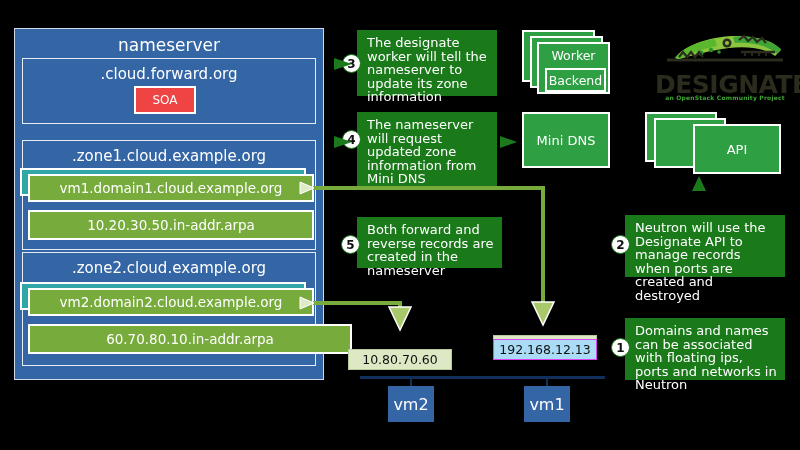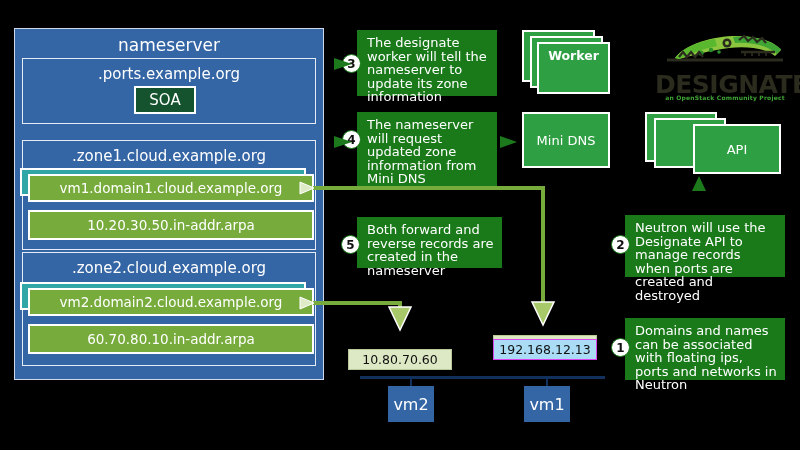--- a/index.html
+++ b/index.html
@@ -10,34 +10,34 @@
   
   .ns-panel{left:14px;top:28px;width:310px;height:352px;background:#3465a4;
             border:1px solid #cfd8e8;}
   .ns-title{left:14px;top:32px;width:310px;height:26px;line-height:26px;
             text-align:center;font-size:17px;color:#fff;}
   .zone-box{background:#3465a4;border:1px solid #e6ecf5;}
   .zone-title{text-align:center;font-size:15px;color:#fff;}
   .rec{background:#77ab3c;border:2px solid #ffffff;text-align:center;
        color:#fff;font-size:13.5px;display:flex;align-items:center;justify-content:center;}
   .teal{background:#31a6a6;border:2px solid #ffffff;}
-  .soa{background:#14532d;border:2px solid #ffffff;color:#fff;font-size:15px;
+  .soa{background:#ef4444;border:2px solid #ffffff;color:#fff;font-size:12px;
        display:flex;align-items:center;justify-content:center;}
 
   
   .callout{background:#1a7a1a;color:#fff;font-size:13px;line-height:13.6px;
            padding:6px 8px 6px 10px;}
   .num{position:absolute;width:19px;height:19px;border-radius:50%;
        background:#fff;border:1.5px solid #1a7a1a;color:#111;font-size:12px;
        display:flex;align-items:center;justify-content:center;font-weight:600;}
 
   
   .svc{background:#2ea043;border:2px solid #ffffff;color:#fff;font-size:13px;
        display:flex;align-items:center;justify-content:center;}
-  .svc.sm{font-size:12.5px;font-weight:bold;}
+  .svc.sm{font-size:12.5px;}
 
   
   .ip{display:flex;align-items:center;justify-content:center;font-size:12.5px;color:#111;}
   .ip.green{background:#dde8c4;border:1px solid #b9c99a;margin-top:20px;}
   .ip.blue{background:#aadcf5;border:1px solid #d946ef;}
   .vm{background:#3465a4;color:#fff;font-size:16px;
       display:flex;align-items:center;justify-content:center;}
   .netbar{background:#12305c;}
   .netstub{background:#12305c;}
   svg.ov{position:absolute;left:0;top:0;width:800px;height:450px;overflow:visible;}
@@ -47,54 +47,55 @@
              font-family:"DejaVu Sans","Liberation Sans",sans-serif;}
   .logo-tag{font-size:6px;font-weight:bold;color:#3fa535;letter-spacing:0.2px;}
 </style>
 </head>
 <body>
 
 <div class="abs ns-panel"></div>
 <div class="abs ns-title">nameserver</div>
 
 <div class="abs zone-box" style="left:22px;top:58px;width:294px;height:66px;"></div>
-<div class="abs zone-title" style="left:22px;top:64px;width:294px;height:20px;line-height:20px;">.ports.example.org</div>
+<div class="abs zone-title" style="left:22px;top:64px;width:294px;height:20px;line-height:20px;">.cloud.forward.org</div>
 <div class="abs soa" style="left:134px;top:86px;width:62px;height:28px;">SOA</div>
 
 <div class="abs zone-box" style="left:22px;top:140px;width:294px;height:110px;"></div>
 <div class="abs zone-title" style="left:22px;top:146px;width:294px;height:20px;line-height:20px;">.zone1.cloud.example.org</div>
 <div class="abs teal" style="left:20px;top:168px;width:286px;height:28px;"></div>
 <div class="abs rec" style="left:28px;top:174px;width:286px;height:28px;">vm1.domain1.cloud.example.org</div>
 <div class="abs rec" style="left:28px;top:210px;width:286px;height:30px;">10.20.30.50.in-addr.arpa</div>
 
 <div class="abs zone-box" style="left:22px;top:252px;width:294px;height:114px;"></div>
 <div class="abs zone-title" style="left:22px;top:258px;width:294px;height:20px;line-height:20px;">.zone2.cloud.example.org</div>
 <div class="abs teal" style="left:20px;top:282px;width:286px;height:28px;"></div>
 <div class="abs rec" style="left:28px;top:288px;width:286px;height:28px;">vm2.domain2.cloud.example.org</div>
-<div class="abs rec" style="left:28px;top:324px;width:286px;height:30px;">60.70.80.10.in-addr.arpa</div>
+<div class="abs rec" style="left:28px;top:324px;width:324px;height:30px;">60.70.80.10.in-addr.arpa</div>
 
 <div class="abs callout" style="left:357px;top:30px;width:140px;height:66px;">The designate worker will tell the nameserver to update its zone information</div>
 <div class="abs num" style="left:342px;top:54px;">3</div>
 
 <div class="abs callout" style="left:357px;top:112px;width:140px;height:76px;">The nameserver will request updated zone information from Mini DNS</div>
 <div class="abs num" style="left:342px;top:130px;">4</div>
 
 <div class="abs callout" style="left:357px;top:217px;width:145px;height:51px;">Both forward and reverse records are created in the nameserver</div>
 <div class="abs num" style="left:341px;top:235px;">5</div>
 
 <div class="abs callout" style="left:625px;top:215px;width:160px;height:62px;">Neutron will use the Designate API to manage records when ports are created and destroyed</div>
 <div class="abs num" style="left:611px;top:235px;">2</div>
 
 <div class="abs callout" style="left:625px;top:318px;width:160px;height:62px;">Domains and names can be associated with floating ips, ports and networks in Neutron</div>
 <div class="abs num" style="left:611px;top:338px;">1</div>
 
 <div class="abs svc" style="left:522px;top:30px;width:73px;height:52px;"></div>
 <div class="abs svc" style="left:530px;top:36px;width:73px;height:52px;"></div>
 <div class="abs svc sm" style="left:537px;top:42px;width:73px;height:52px;flex-direction:column;justify-content:flex-start;padding-top:4px;">
   <span>Worker</span>
+  <span class="abs svc sm" style="left:6px;top:24px;width:61px;height:24px;">Backend</span>
 </div>
 
 <div class="abs svc" style="left:522px;top:112px;width:88px;height:56px;">Mini DNS</div>
 
 <div class="abs svc" style="left:645px;top:112px;width:72px;height:50px;"></div>
 <div class="abs svc" style="left:654px;top:118px;width:72px;height:50px;"></div>
 <div class="abs svc" style="left:693px;top:124px;width:88px;height:50px;">API</div>
 
 <div class="abs" style="left:655px;top:26px;width:140px;height:78px;">
   <svg width="140" height="50" viewBox="0 0 140 50">

